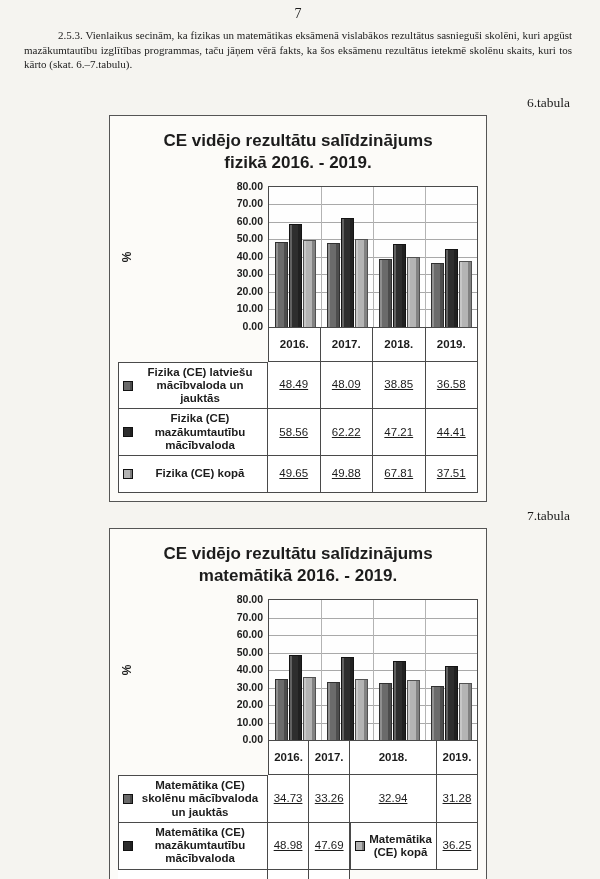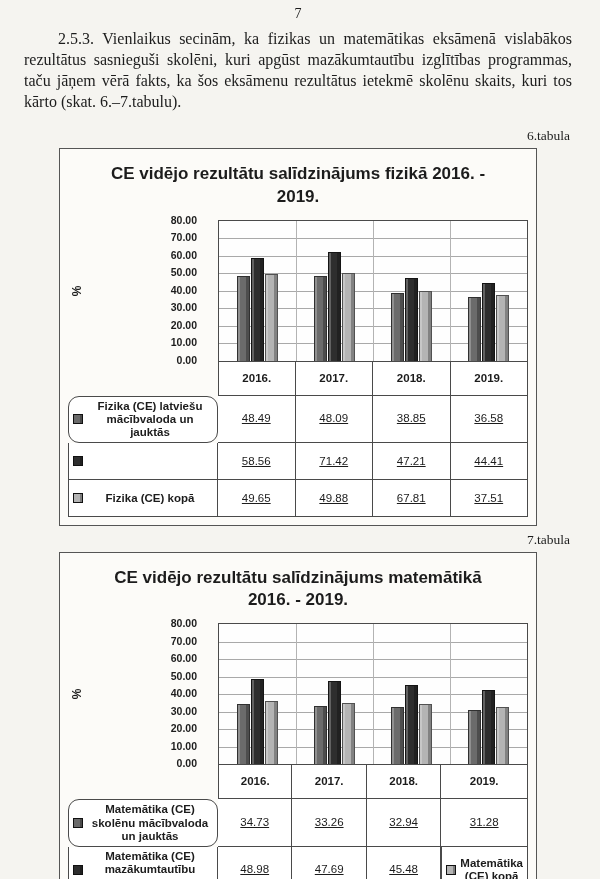--- a/index.html
+++ b/index.html
@@ -4,44 +4,44 @@
 <style>
   html,body{margin:0;padding:0;}
   body{
     width:600px;height:879px;overflow:hidden;
     background:#f5f4f0;color:#1c1c1c;
     font-family:"Liberation Serif", serif;
   }
   .page{padding:6px 28px 0 24px;}
   .pageno{text-align:center;font-size:14px;margin-bottom:4px;}
   .para{
-    font-size:16px;line-height:1.32;text-align:justify;
-    text-indent:34px;margin:6px 0 16px 0;
+    font-size:11px;line-height:1.32;text-align:justify;
+    text-indent:34px;margin:6px 0 23px 0;
   }
   .caption{text-align:right;font-size:13.5px;margin:2px 2px 4px 0;}
   .chart-box{
-    width:478px;margin:2px auto 6px auto;
+    width:378px;margin:2px auto 6px auto;
     border:1px solid #555;background:#fcfbf8;
     padding:8px 8px 8px 8px;box-sizing:border-box;
   }
   .chart-title{
     font-family:"Liberation Sans", sans-serif;font-weight:bold;
     font-size:17px;line-height:1.3;text-align:center;
     margin:6px 30px 12px 30px;
   }
   .chart-row{display:flex;margin-top:10px;}
   .gutter{width:150px;position:relative;flex:0 0 150px;}
   .pct{
     position:absolute;left:4px;top:50%;
     transform:translateY(-50%) rotate(-90deg);
     font-family:"Liberation Sans", sans-serif;font-weight:bold;font-size:12px;
   }
   .yticks{position:absolute;right:5px;top:0;height:140px;width:60px;}
   .ytick{
-    position:absolute;right:16px;transform:translateY(-50%);
+    position:absolute;right:0;transform:translateY(-50%);
     font-family:"Liberation Sans", sans-serif;font-weight:bold;font-size:10.5px;
     white-space:nowrap;
   }
   .plot{
     flex:1;height:140px;position:relative;
     border:1px solid #4a4a4a;background:#fefefe;
     box-sizing:content-box;
   }
   .gridline{position:absolute;left:0;right:0;height:1px;background:#a9a9a9;}
   .vline{position:absolute;top:0;bottom:0;width:1px;background:#b3b3b3;}
@@ -59,21 +59,21 @@
     font-family:"Liberation Sans", sans-serif;font-size:11.5px;
     width:100%;
   }
   .cell{
     border-right:1px solid #4a4a4a;border-bottom:1px solid #4a4a4a;
     background:#fff;display:flex;align-items:center;justify-content:center;
     text-align:center;padding:8px 3px;position:relative;min-height:17px;
     line-height:1.15;
   }
   .bl{border-left:1px solid #4a4a4a;}
-  .bt{border-top:1px solid #4a4a4a;border-radius:11px;}
+  .bt{border-top:1px solid #4a4a4a;}
   .nob{border:none;background:transparent;}
   .head{font-weight:bold;}
   .name{font-weight:bold;padding:3px 4px 3px 18px;min-height:26px;}
   .val{min-height:20px;text-decoration:underline;}
   .marker{
     position:absolute;left:4px;top:50%;transform:translateY(-50%);
     width:8px;height:8px;border:1px solid #111;
     box-shadow:inset -2px 0 0 rgba(0,0,0,.3);
   }
 </style>
@@ -147,23 +147,24 @@
         <div class="cell name bl bt">
           <span class="marker" style="background: rgb(107, 107, 107);"></span>
           <span>Fizika (CE) latviešu mācībvaloda un jauktās</span>
         </div>
         <div class="cell val">48.49</div>
         <div class="cell val">48.09</div>
         <div class="cell val">38.85</div>
         <div class="cell val">36.58</div>
         <div class="cell name bl">
           <span class="marker" style="background: rgb(46, 46, 46);"></span>
+          <span>Fizika (CE) mazākumtautību mācībvaloda</span>
         </div>
         <div class="cell val">58.56</div>
-        <div class="cell val">71.42</div>
+        <div class="cell val">62.22</div>
         <div class="cell val">47.21</div>
         <div class="cell val">44.41</div>
         <div class="cell name bl">
           <span class="marker" style="background: rgb(180, 180, 180);"></span>
           <span>Fizika (CE) kopā</span>
         </div>
         <div class="cell val">49.65</div>
         <div class="cell val">49.88</div>
         <div class="cell val">67.81</div>
         <div class="cell val">37.51</div>
@@ -235,21 +236,20 @@
         <div class="cell val">34.73</div>
         <div class="cell val">33.26</div>
         <div class="cell val">32.94</div>
         <div class="cell val">31.28</div>
         <div class="cell name bl">
           <span class="marker" style="background: rgb(46, 46, 46);"></span>
           <span>Matemātika (CE) mazākumtautību mācībvaloda</span>
         </div>
         <div class="cell val">48.98</div>
         <div class="cell val">47.69</div>
-        <div class="cell val">45.48</div>
         <div class="cell name bl">
           <span class="marker" style="background: rgb(180, 180, 180);"></span>
           <span>Matemātika (CE) kopā</span>
         </div>
         <div class="cell val">36.25</div>
         <div class="cell val">34.85</div>
         <div class="cell val">34.64</div>
         <div class="cell val">32.75</div>
       </div>
   </div>

